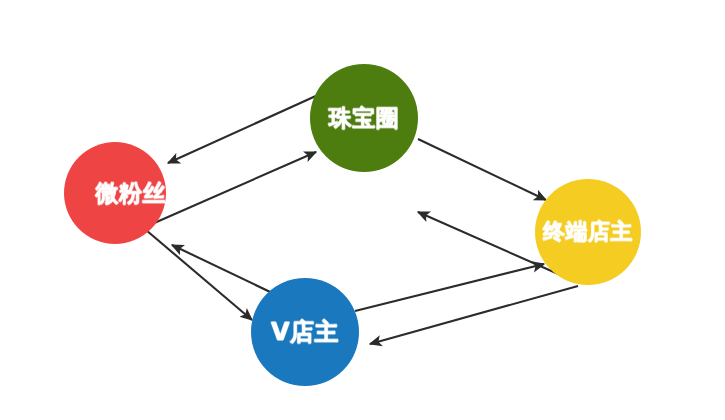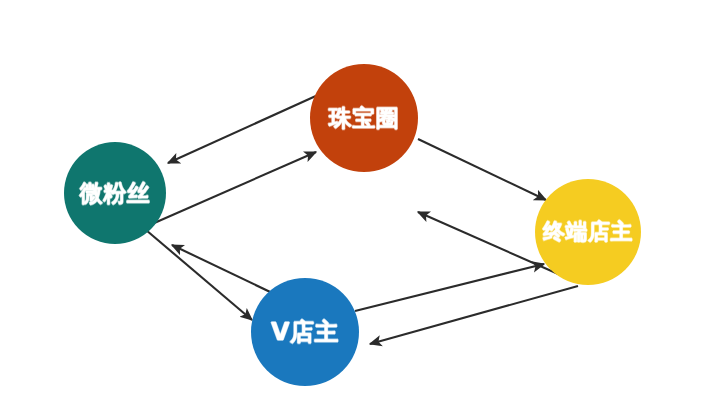--- a/index.html
+++ b/index.html
@@ -88,25 +88,25 @@
       <line x1="312" y1="312" x2="172" y2="245" stroke="#2B2B2B" stroke-width="2.1" marker-end="url(#arrowhead)"></line>
 
       <line x1="146" y1="230" x2="252" y2="320" stroke="#2B2B2B" stroke-width="2.1" marker-end="url(#arrowhead)"></line>
 
       <line x1="355" y1="311" x2="544" y2="264" stroke="#2B2B2B" stroke-width="2.1" marker-end="url(#arrowhead)"></line>
 
       <line x1="578" y1="286" x2="370" y2="344" stroke="#2B2B2B" stroke-width="2.1" marker-end="url(#arrowhead)"></line>
     </g>
   </svg>
 
-  <div class="node" id="node-weifensi" style="background-color: #0f766e;">
+  <div class="node" id="node-weifensi" style="background-color: #ef4444; justify-content: flex-end;">
     <span class="node-label">微粉丝</span>
   </div>
 
-  <div class="node" id="node-zhubaoquan" style="background-color: #c2410c;">
+  <div class="node" id="node-zhubaoquan" style="background-color: #4d7c0f;">
     <span class="node-label">珠宝圈</span>
   </div>
 
   <div class="node" id="node-zhongduandianzhu" style="background-color: rgb(245, 204, 33);">
     <span class="node-label">终端店主</span>
   </div>
 
   <div class="node" id="node-vdianzhu" style="background-color: rgb(26, 120, 190);">
     <span class="node-label">V店主</span>
   </div>

